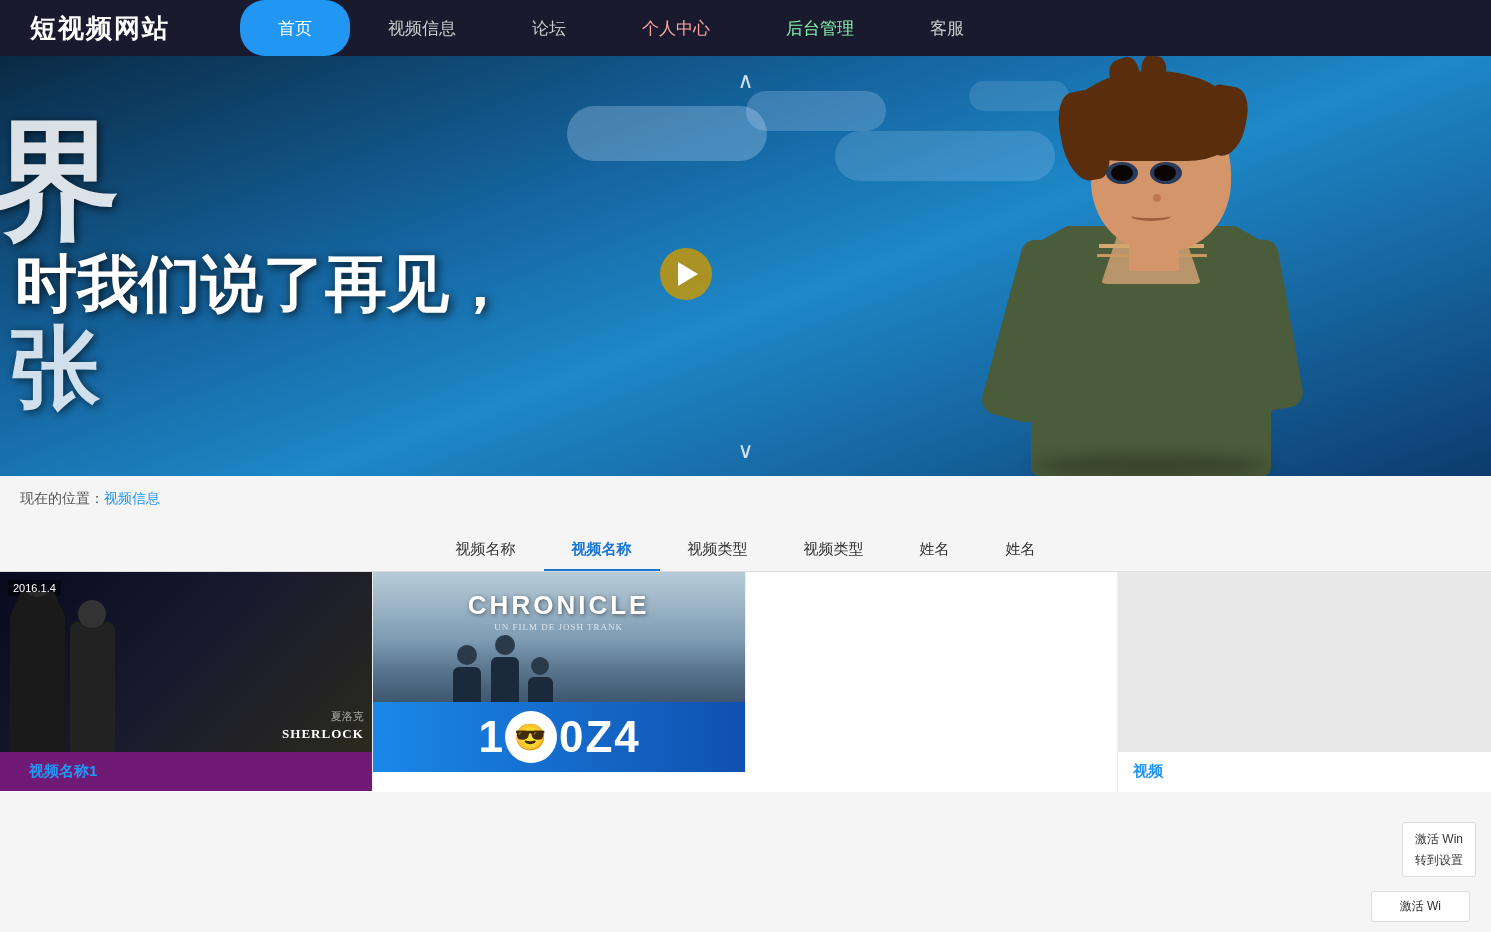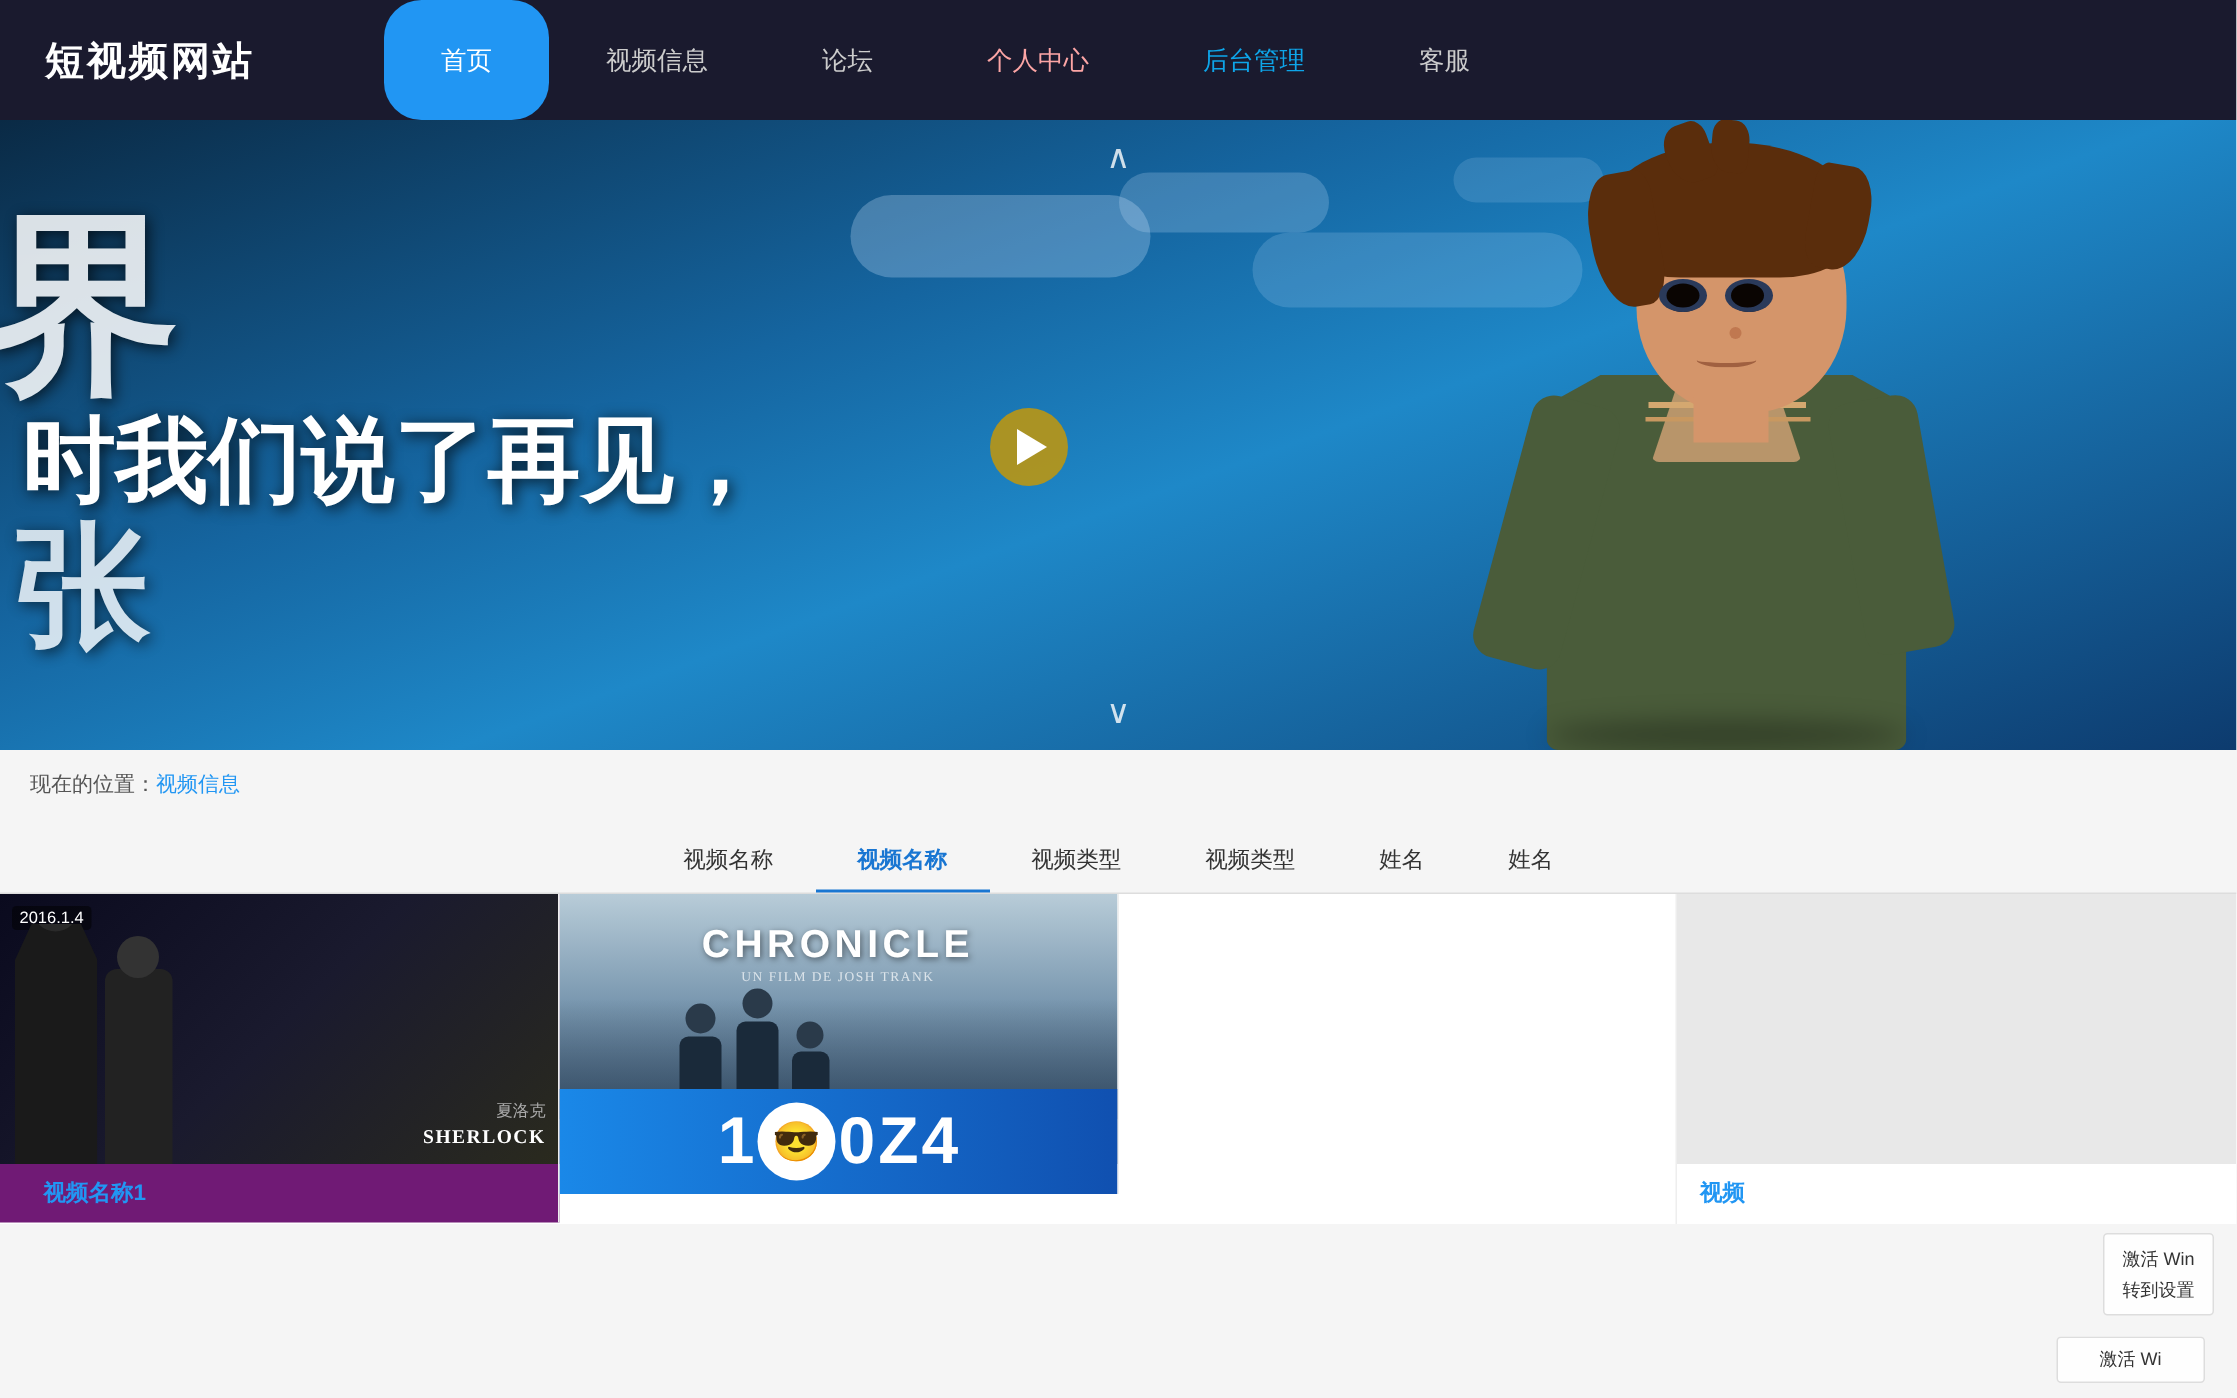--- a/index.html
+++ b/index.html
@@ -1,28 +1,28 @@
 <!DOCTYPE html>
 <html><head>
   <meta charset="utf-8">
   <style>
     * { margin: 0; padding: 0; box-sizing: border-box; }
     body { font-family: "Microsoft YaHei", "SimHei", sans-serif; background: #f5f5f5; overflow-x: hidden; }
   </style>
 </head>
 <body>
 
-<nav style="display:flex;align-items:stretch;background:#1a1a2e;height:80px;width:100%;gap:16px;">
+<nav style="display:flex;align-items:stretch;background:#1a1a2e;height:56px;width:100%;">
   <div style="display:flex;align-items:center;padding:0 30px;color:#fff;font-size:26px;font-weight:bold;letter-spacing:2px;min-width:240px;">短视频网站</div>
   <div style="display:flex;align-items:stretch;flex:1;">
     <a style="display:flex;align-items:center;padding:0 38px;color:#fff;font-size:17px;cursor:pointer;text-decoration:none;background:#2196f3;border-radius:25px;">首页</a>
     <a style="display:flex;align-items:center;padding:0 38px;color:#ccc;font-size:17px;cursor:pointer;text-decoration:none;">视频信息</a>
     <a style="display:flex;align-items:center;padding:0 38px;color:#ccc;font-size:17px;cursor:pointer;text-decoration:none;">论坛</a>
     <a style="display:flex;align-items:center;padding:0 38px;color:#fca5a5;font-size:17px;cursor:pointer;text-decoration:none;">个人中心</a>
-    <a style="display:flex;align-items:center;padding:0 38px;color:#0ea5e9;font-size:17px;cursor:pointer;text-decoration:none;">后台管理</a>
+    <a style="display:flex;align-items:center;padding:0 38px;color:#86efac;font-size:17px;cursor:pointer;text-decoration:none;">后台管理</a>
     <a style="display:flex;align-items:center;padding:0 38px;color:#ccc;font-size:17px;cursor:pointer;text-decoration:none;">客服</a>
   </div>
 </nav>
 
 <div style="position:relative;width:100%;height:420px;overflow:hidden;background:linear-gradient(160deg,#0a2a45 0%,#1565a0 35%,#1e88c8 55%,#0d3b6e 100%);">
 
   <div style="position:absolute;width:200px;height:55px;top:50px;left:38%;border-radius:40px;background:rgba(210,230,255,0.28);"></div>
   <div style="position:absolute;width:140px;height:40px;top:35px;left:50%;border-radius:30px;background:rgba(210,230,255,0.22);"></div>
   <div style="position:absolute;width:220px;height:50px;top:75px;left:56%;border-radius:40px;background:rgba(200,225,255,0.18);"></div>
   <div style="position:absolute;width:100px;height:30px;top:25px;left:65%;border-radius:25px;background:rgba(200,225,255,0.15);"></div>

